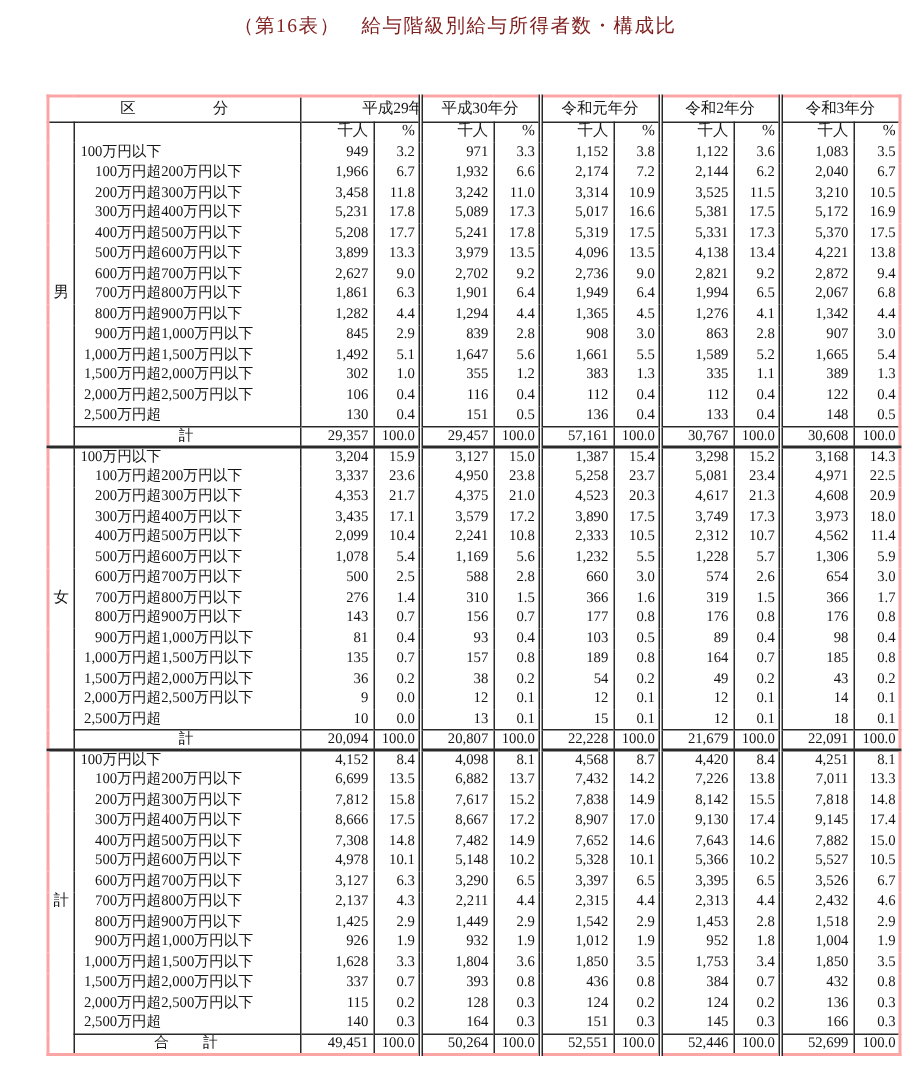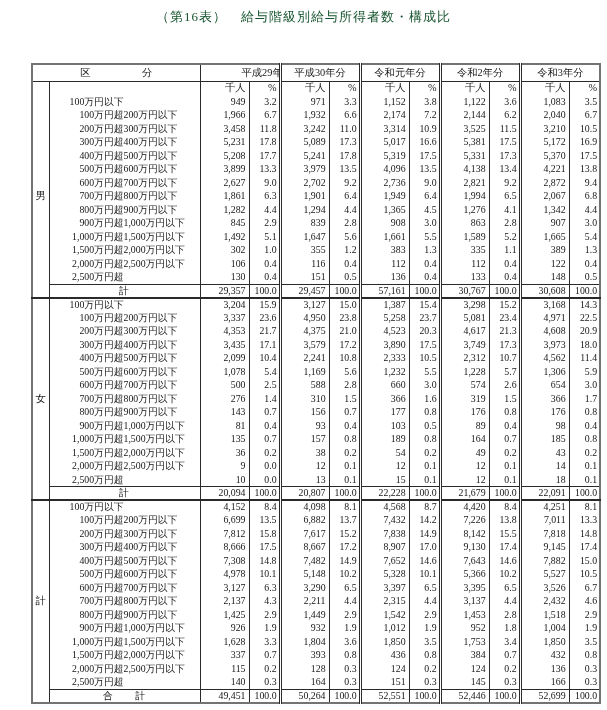--- a/index.html
+++ b/index.html
@@ -1,42 +1,42 @@
 <!DOCTYPE html>
 <html><head>
 <meta charset="utf-8">
 <style>
   html,body{margin:0;padding:0;}
   body{
     width:607px;height:710px;background:#ffffff;overflow:hidden;position:relative;
     font-family:"Liberation Serif","DejaVu Serif",serif;color:#161616;
   }
   .title{
-    text-align:center;font-size:13px;padding-top:8px;letter-spacing:1px;color:#14532d;
+    text-align:center;font-size:13px;padding-top:8px;letter-spacing:1px;color:#7f1d1d;
   }
   .table-wrap{position:absolute;left:31px;top:63px;}
   table{
     border-collapse:collapse;table-layout:fixed;
     width:570px;height:637px;font-size:9.8px;line-height:1;color:#161616;
   }
   td{padding:0;margin:0;overflow:hidden;white-space:nowrap;vertical-align:middle;}
-  table{border:2px solid #737373;}
+  table{border:2px solid #fca5a5;}
   thead td{text-align:center;font-size:10.3px;}
   tr.yearrow td{border-bottom:1px solid #2a2a2a;height:16px;}
   tr.unitrow td{height:13px;margin-top:20px;}
   tbody tr{height:13.5px;}
   td.k{border-left:3px double #2a2a2a;text-align:right;padding-right:3px;}
   td.k.first{border-left:1px solid #2a2a2a;}
   td.p{border-left:1px solid #2a2a2a;text-align:right;padding-right:2px;}
   td.yearcell{border-left:3px double #2a2a2a;}
   td.yearcell.first{border-left:1px solid #2a2a2a;padding-left:41px;}
   td.seccol{border-right:1.5px solid #2a2a2a;text-align:center;font-size:10.3px;}
   tbody.sect2,tbody.sect3{border-top:2px solid #2a2a2a;}
   tr.totalrow td{border-top:1px solid #2a2a2a;}
-  td.lbl .lblflex{display:flex;width:100%;margin-left:16px;}
+  td.lbl .lblflex{display:flex;width:100%;}
   td.lbl .p1{flex:0 0 58px;text-align:right;white-space:nowrap;}
   td.lbl .p2{flex:1;text-align:left;padding-right:11px;white-space:nowrap;}
   td.totlbl{text-align:center;letter-spacing:1px;}
 </style>
 </head>
 <body>
 
 <div class="title">（第16表）　給与階級別給与所得者数・構成比</div>
 
 <div class="table-wrap">
@@ -749,21 +749,21 @@
               <span class="p1">700万円超</span>
               <span class="p2">800万円以下</span>
             </div>
           </td>
           <td class="k first">2,137</td>
           <td class="p">4.3</td>
           <td class="k">2,211</td>
           <td class="p">4.4</td>
           <td class="k">2,315</td>
           <td class="p">4.4</td>
-          <td class="k">3,137</td>
+          <td class="k">2,313</td>
           <td class="p">4.4</td>
           <td class="k">2,432</td>
           <td class="p">4.6</td>
         </tr>
         <tr>
           <td class="lbl">
             <div class="lblflex">
               <span class="p1">800万円超</span>
               <span class="p2">900万円以下</span>
             </div>

